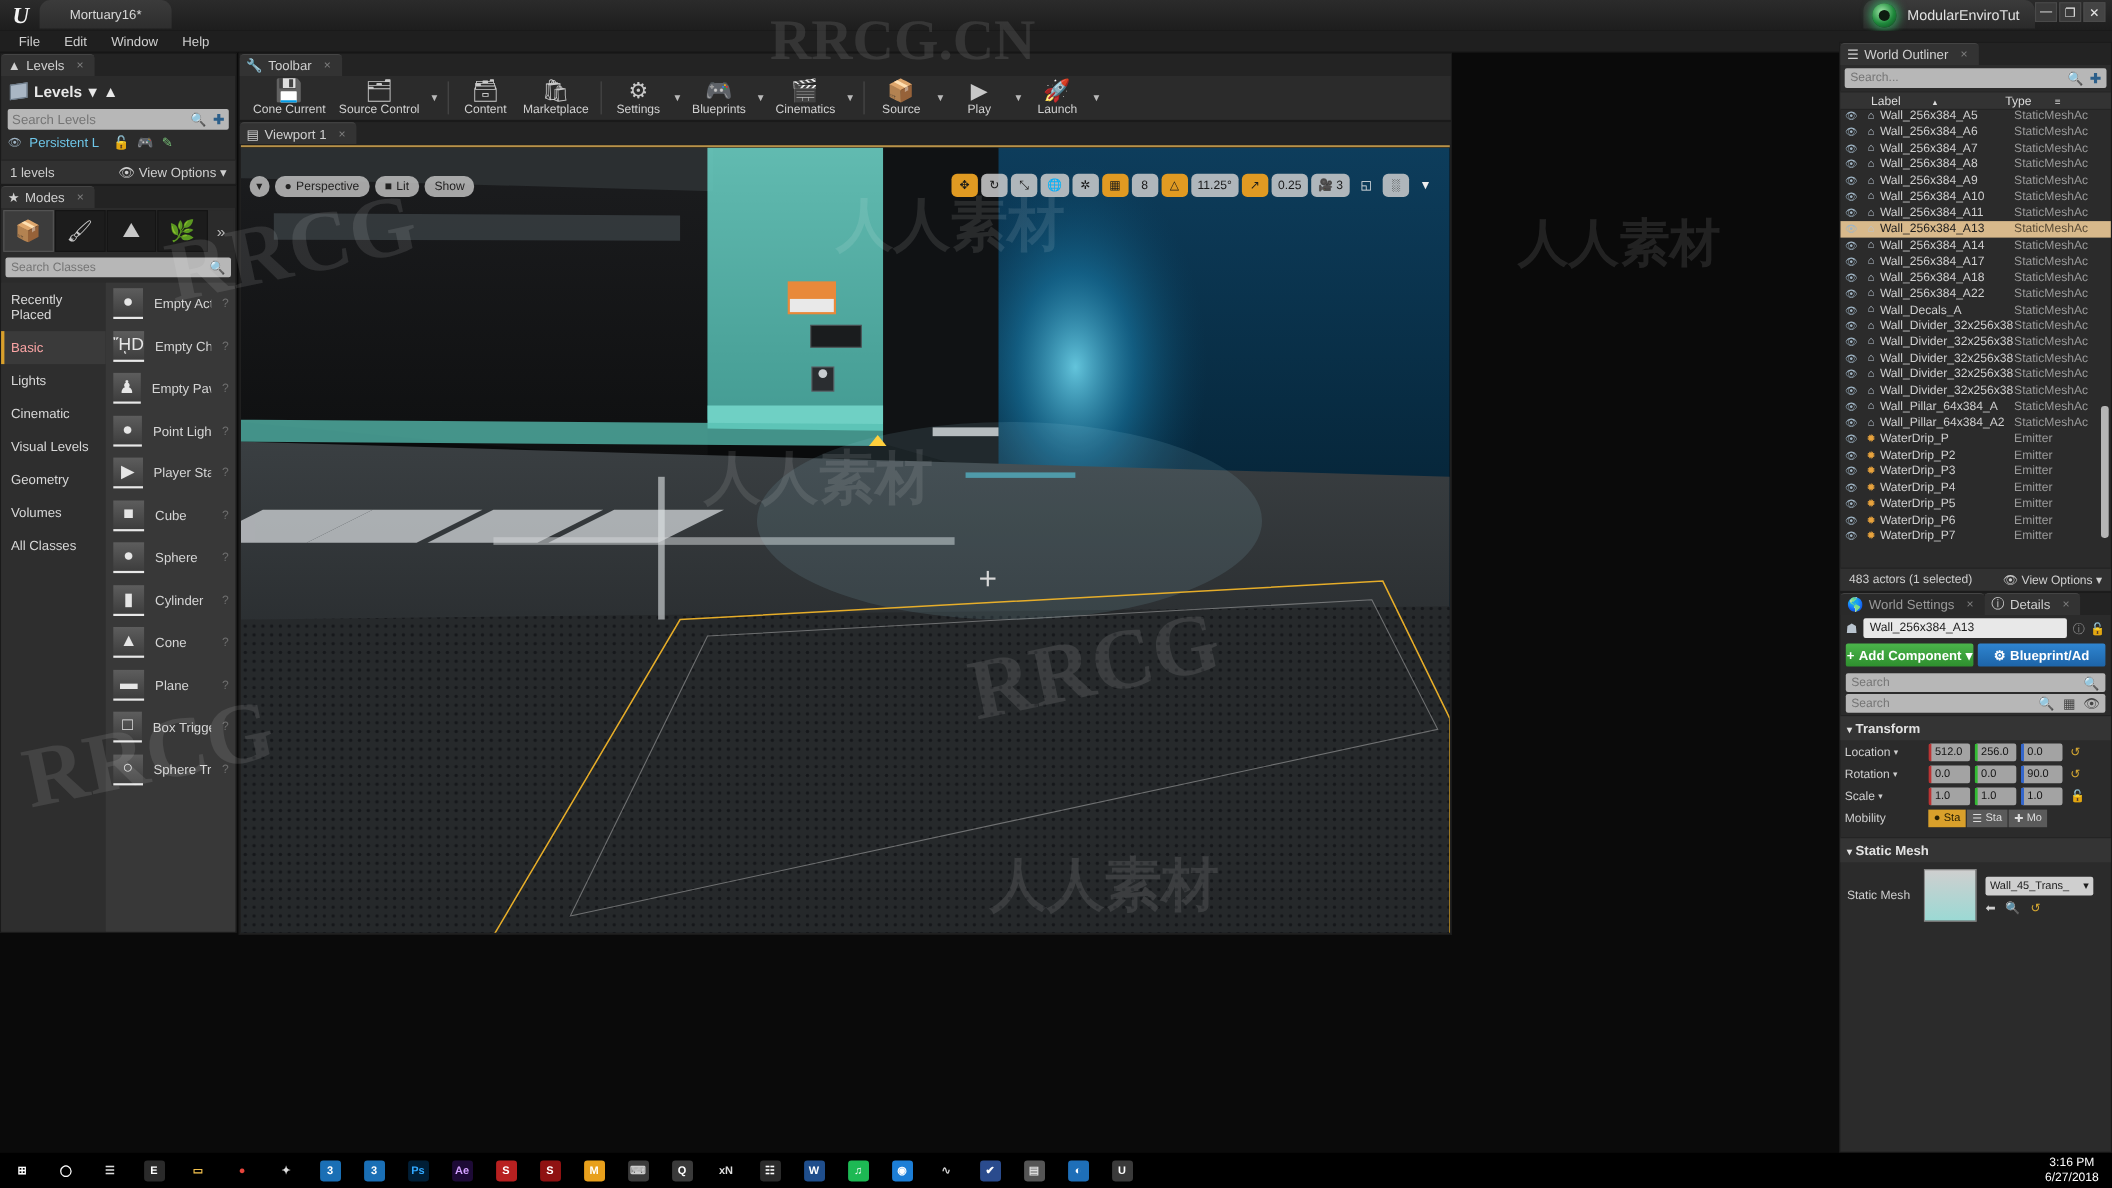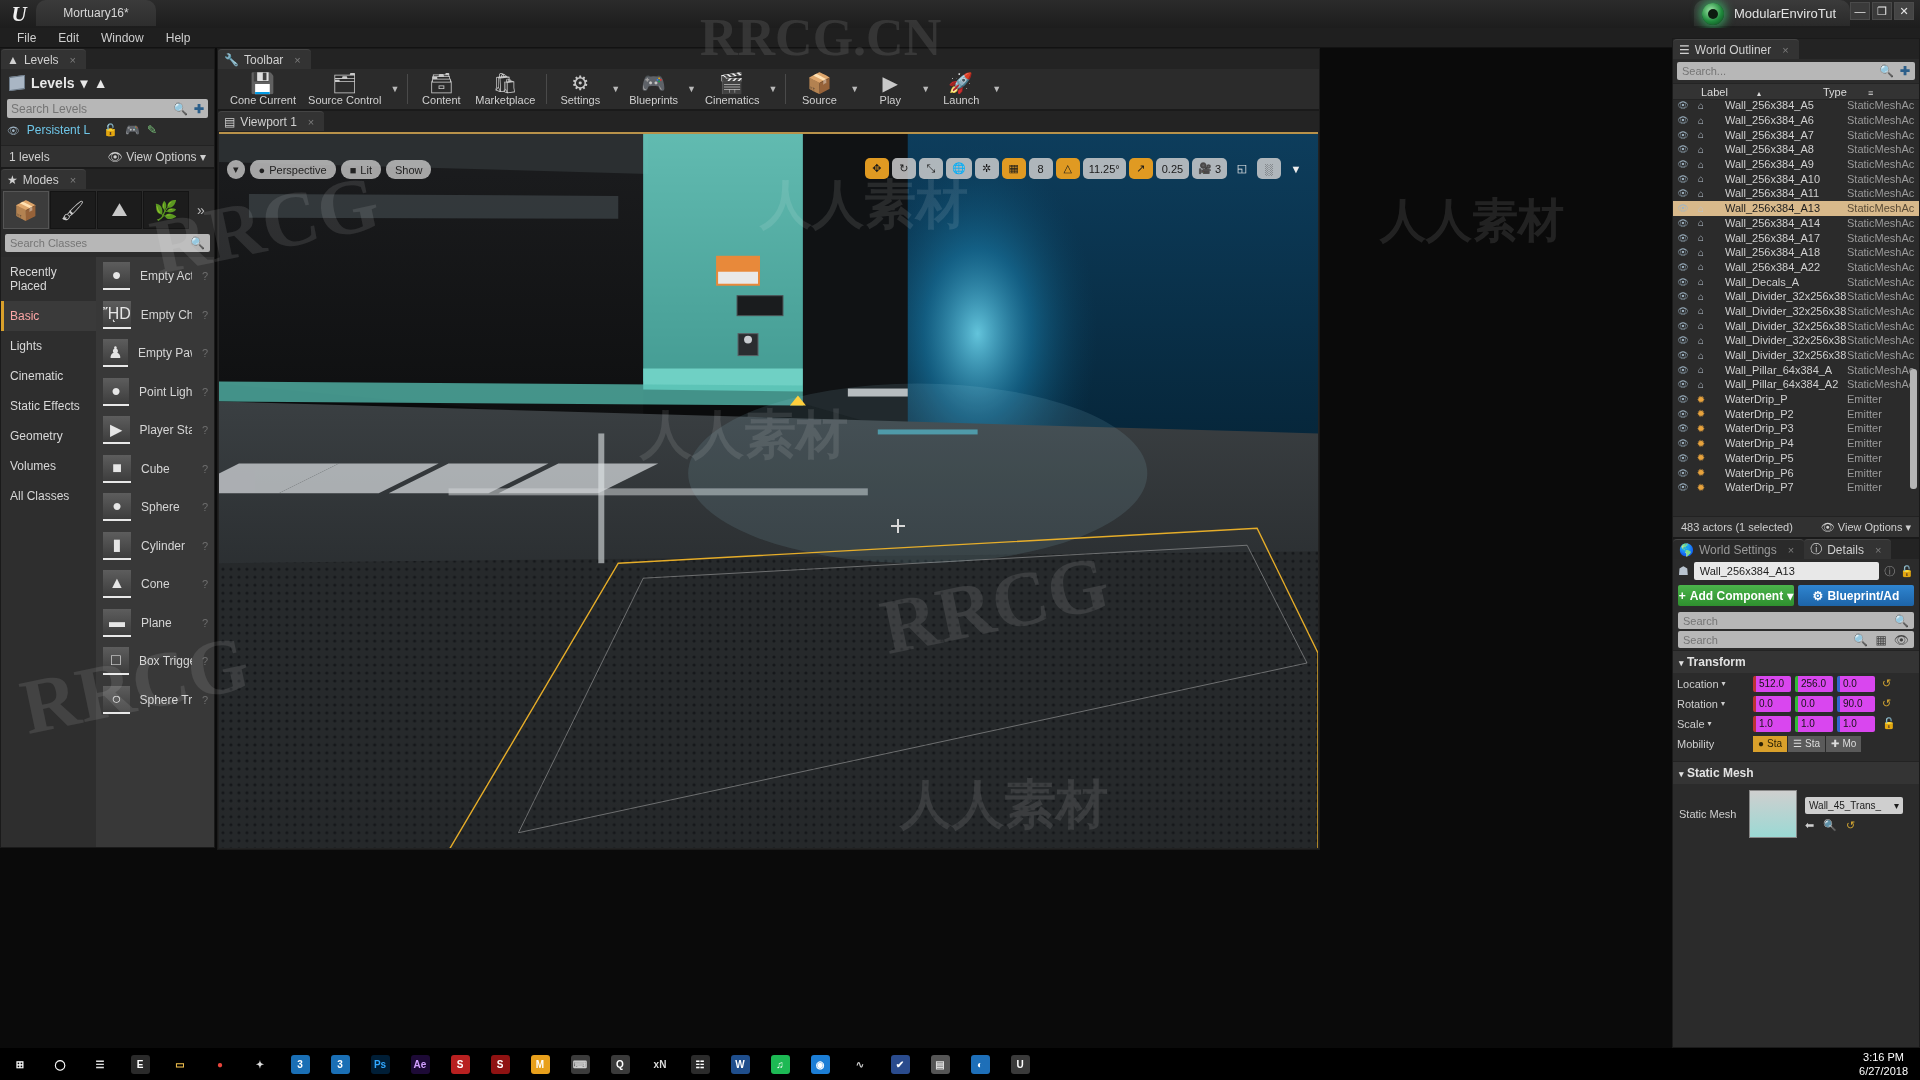--- a/index.html
+++ b/index.html
@@ -172,21 +172,21 @@
      font-family:"Liberation Sans",sans-serif;}
   .ol-head{ display:flex; height:17px; background:#333; border-top:1px solid #242424;
      border-bottom:1px solid #242424; font-size:11px; color:#dcdcdc; align-items:center;}
   .ol-head .c1{ width:150px; padding-left:28px; }
   .ol-head .c2{ flex:1; }
   .ol-list{ position:absolute; left:0; right:0; top:59px; bottom:22px; overflow:hidden; }
   .ol-row{ display:flex; align-items:center; height:14.7px; font-size:11px; color:#cfcfcf; }
   .ol-row.sel{ background:#d8b98b; color:#1d1d1d; }
   .ol-eye{ width:20px; text-align:center; font-size:9px; color:#9fb4c4;}
   .ol-ic{ width:16px; text-align:center; font-size:10px; color:#b9c4cf;}
-  .ol-lab{ width:122px; overflow:hidden; white-space:nowrap;margin-left:16px; }
+  .ol-lab{ width:122px; overflow:hidden; white-space:nowrap; }
   .ol-typ{ flex:1; color:#9a9a9a; overflow:hidden; white-space:nowrap;}
   .ol-row.sel .ol-typ{ color:#5a4b36; }
   .ol-foot{ position:absolute;left:0;right:0;bottom:0;height:21px;background:#313131;
      display:flex;align-items:center;justify-content:space-between;padding:0 8px;
      font-size:11px;color:#cfcfcf;border-top:1px solid #222;}
   .ol-scroll{ position:absolute; right:2px; top:330px; width:7px; height:120px;
      background:#b5b5b5; border-radius:3px;}
 
   .details{
     position:absolute; right:0; top:538px; width:248px; bottom:32px;
@@ -203,21 +203,21 @@
      display:flex;align-items:center;justify-content:center;gap:4px;font-size:12px;font-weight:bold;
      border-radius:2px; overflow:hidden; white-space:nowrap;}
   .det-srch{ margin:2px 5px; height:17px; background:#b7b7b7; border-radius:2px;
      display:flex;align-items:center;padding:0 5px;}
   .det-srch input{ flex:1;border:0;background:transparent;outline:none;font-size:11px;color:#555;
      font-family:"Liberation Sans",sans-serif;}
   .sec-hd{ padding:4px 6px; font-size:12px; font-weight:bold; color:#e2e2e2;
      background:#343434; border-top:1px solid #232323; }
   .trow{ display:flex; align-items:center; height:19px; padding:0 4px; gap:4px; margin-top:1px;}
   .tlab{ width:72px; font-size:11px; color:#cecece; display:flex;align-items:center;gap:3px;}
-  .num{ width:38px; height:16px; background:#d946ef; color:#141414; font-size:10px;
+  .num{ width:38px; height:16px; background:#a3a3a3; color:#141414; font-size:10px;
      display:flex;align-items:center;padding-left:3px; border-left:3px solid #b33; border-radius:2px;}
   .num.g{ border-left-color:#3b3; } .num.b{ border-left-color:#36c; }
   .revert{ color:#d6a832; font-size:11px; margin-left:3px; }
   .mob{ display:flex; gap:1px; }
   .mobb{ height:16px; padding:0 5px; background:#5a5a5a; color:#ddd; font-size:10px;
      display:flex;align-items:center;gap:3px;}
   .mobb.on{ background:#d9a02b; color:#2a2105; }
   .sm-row{ display:flex; align-items:center; gap:8px; padding:6px; }
   .sm-thumb{ width:48px; height:48px; background:linear-gradient(#cfcfcf,#9bd9d4); border:1px solid #888;}
   .sm-pick{ height:17px; background:#cfcfcf; color:#1c1c1c; font-size:10px;
@@ -320,21 +320,21 @@
     <div class="classbar">
       <input placeholder="Search Classes" style="">
       <span>🔍</span>
     </div>
 
     <div class="cats">
       <div class="cat">Recently Placed</div>
       <div class="cat sel">Basic</div>
       <div class="cat">Lights</div>
       <div class="cat">Cinematic</div>
-      <div class="cat">Static Effects</div>
+      <div class="cat">Visual Levels</div>
       <div class="cat">Geometry</div>
       <div class="cat">Volumes</div>
       <div class="cat">All Classes</div>
     </div>
 
     <div class="plist" id="placement-list">
         <div class="pitem">
           <div class="pthumb">●</div>
           <div class="plabel">Empty Act</div>
           <div class="phelp">?</div>

